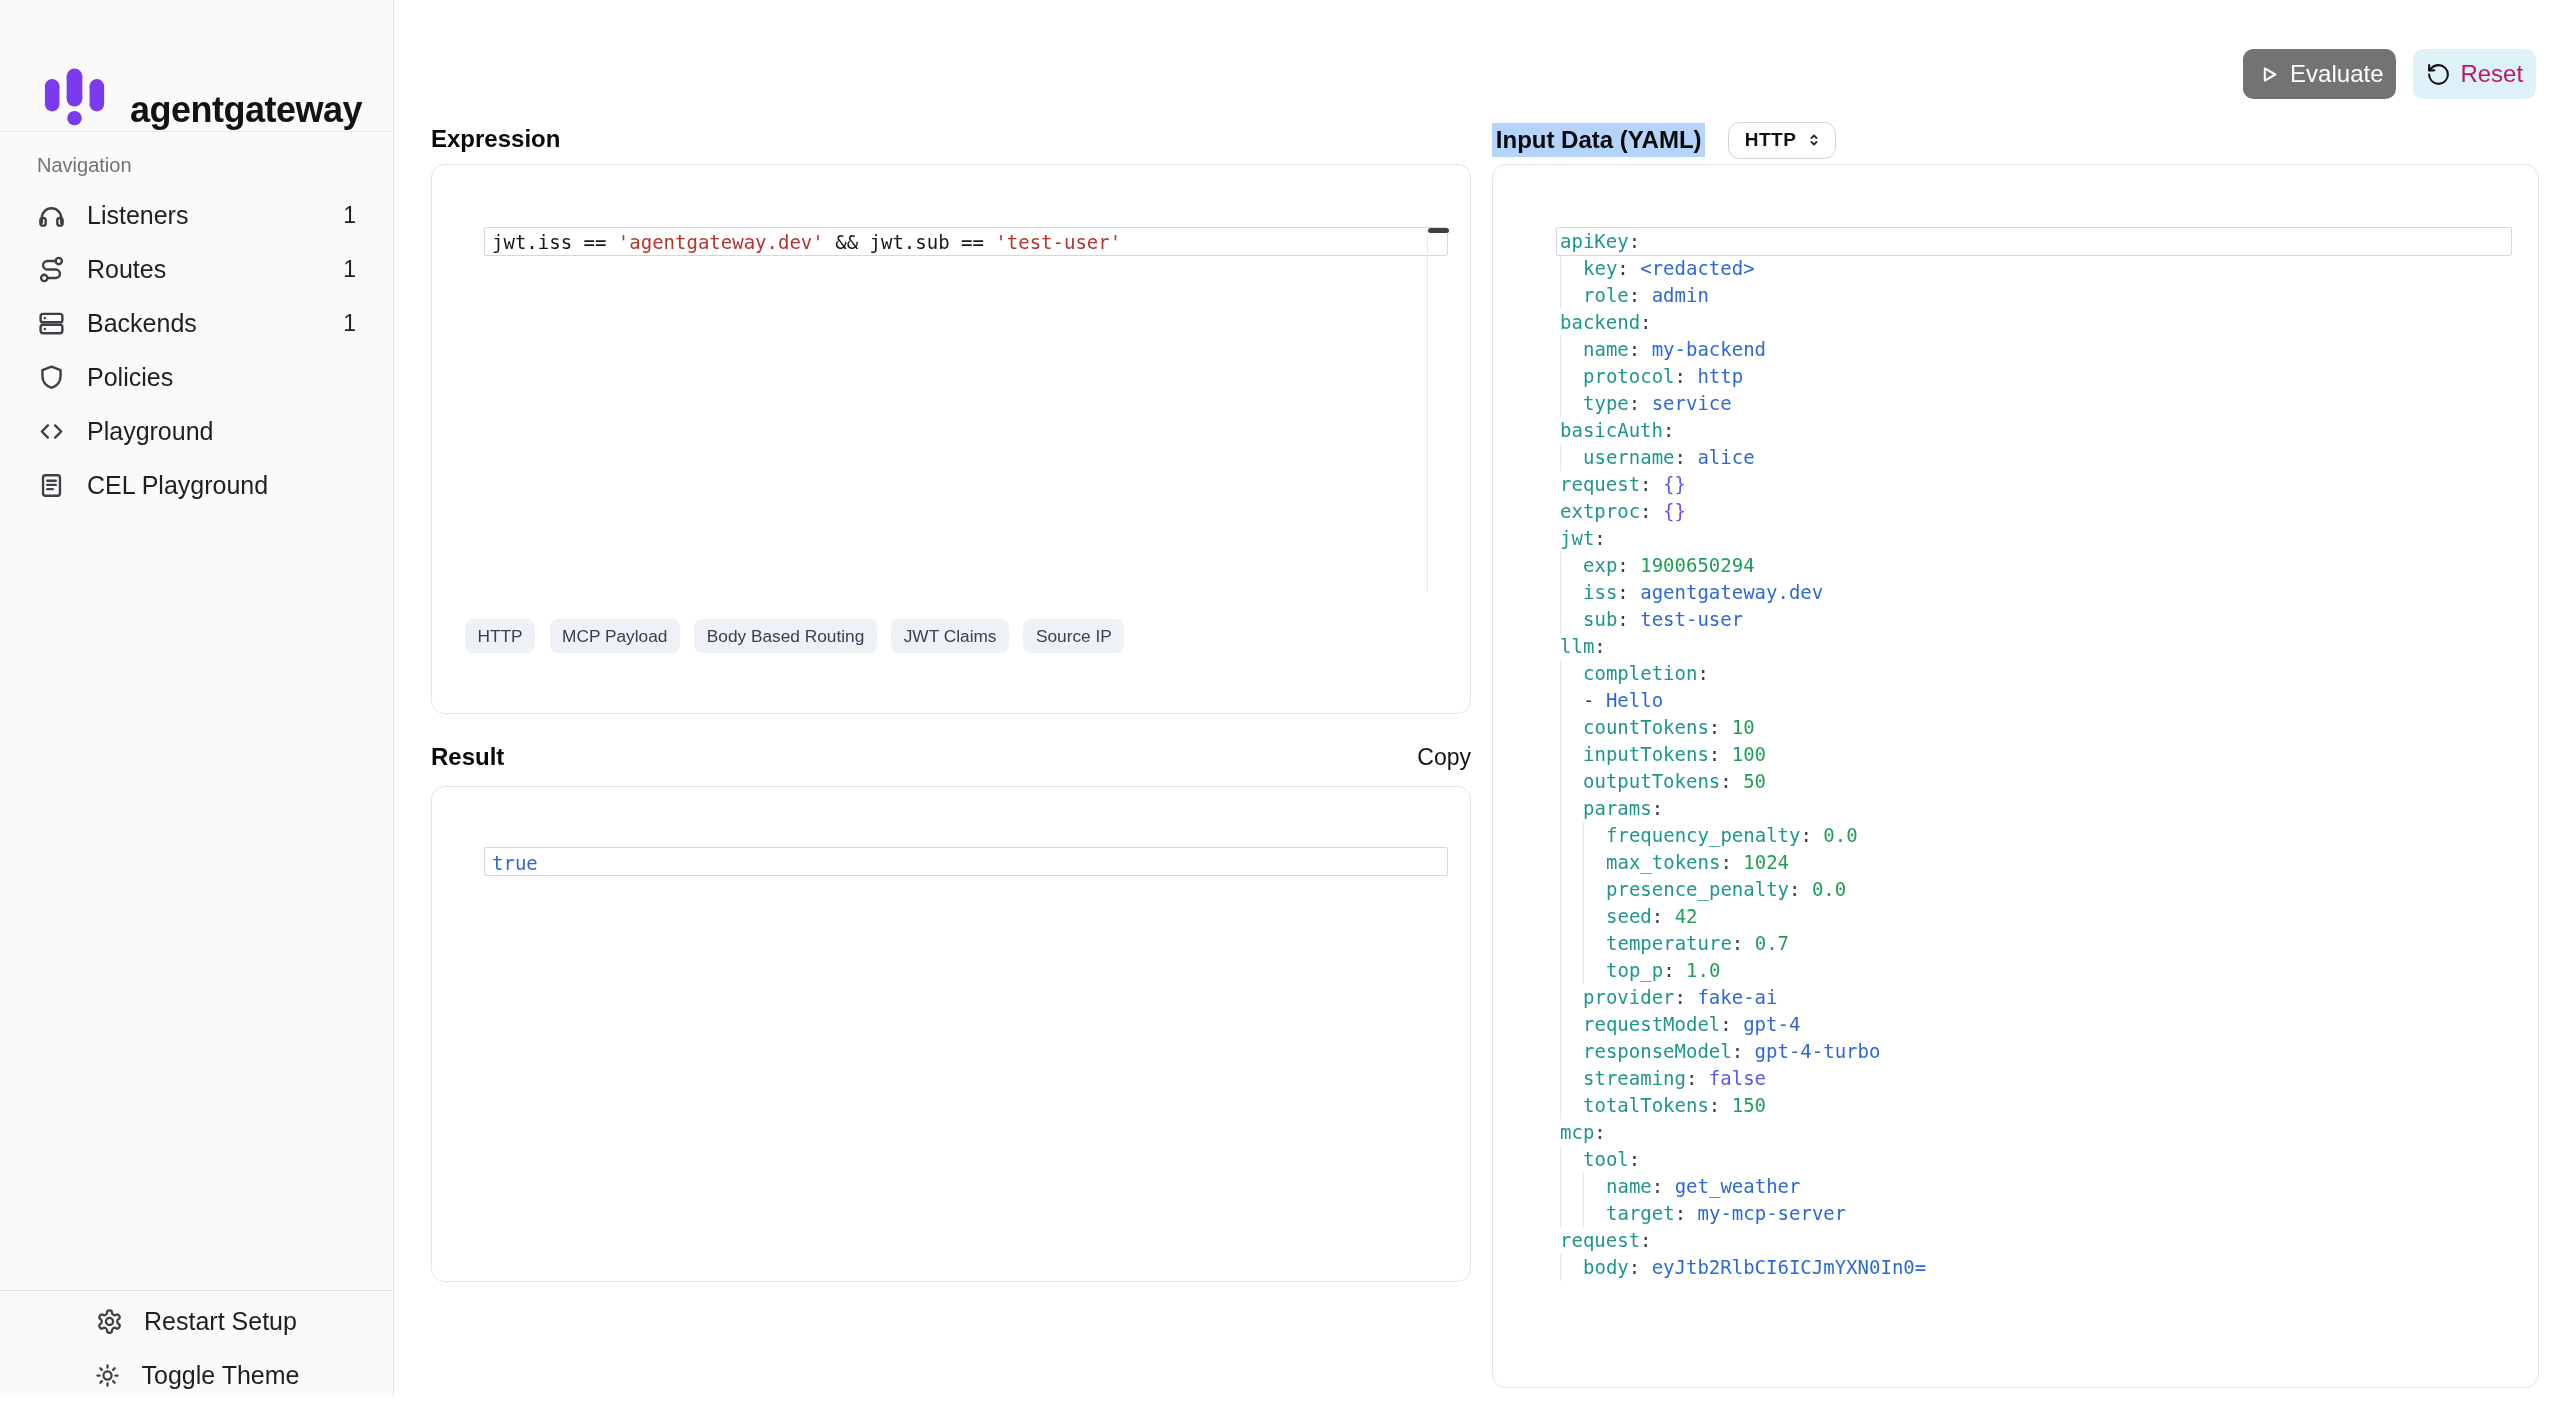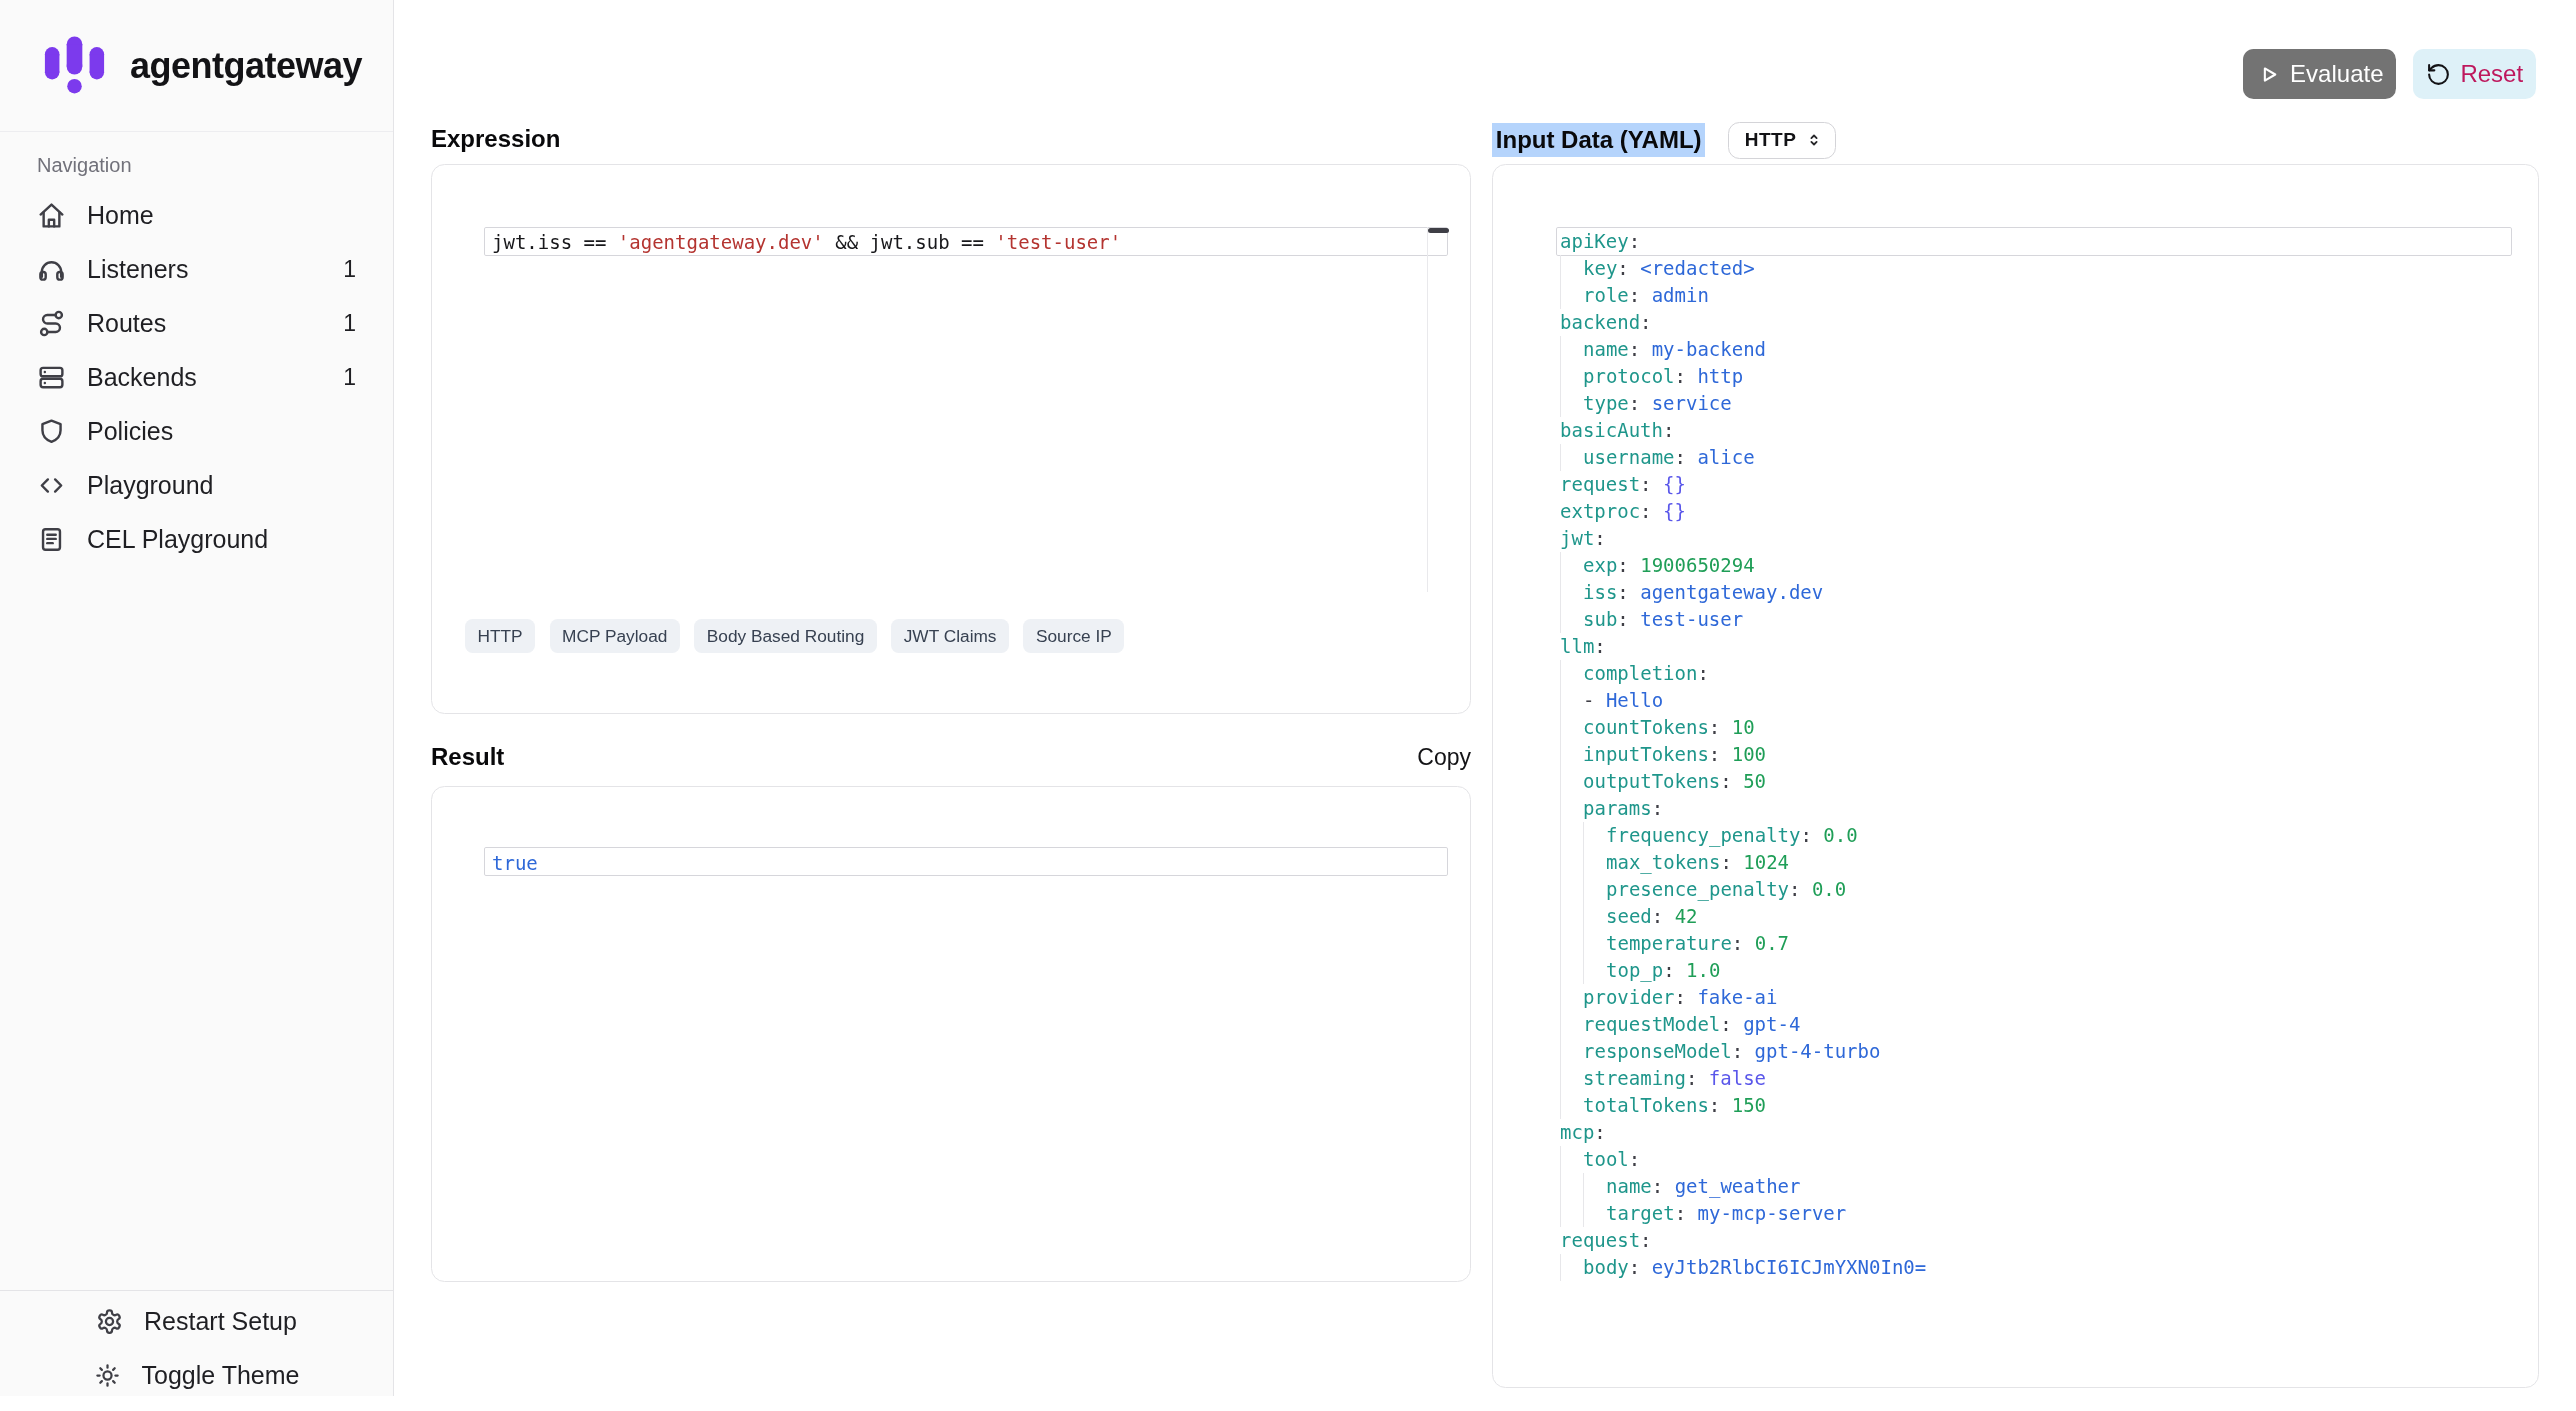--- a/index.html
+++ b/index.html
@@ -4,21 +4,21 @@
 <style>
   * { margin:0; padding:0; box-sizing:border-box; }
   html,body { background:#fff; }
   body { font-family:"Liberation Sans", sans-serif; color:#18181b; }
   .app { position:relative; width:2576px; height:1412px; background:#fff; overflow:hidden; }
 
   
   .sidebar { position:absolute; left:0; top:0; width:394px; height:1396px;
              background:#fafafa; border-right:1px solid #e4e4e7; }
   .logo-row { position:absolute; left:0; top:0; width:100%; height:132px;
-              display:flex; align-items:center; gap:19px; padding:0 0 0 38px;
+              display:flex; align-items:flex-end; gap:19px; padding:0 0 0 38px;
               border-bottom:1px solid #ededf0; }
   .logo-text { font-size:36px; font-weight:800; letter-spacing:-0.5px; color:#131316; }
   .nav-label { position:absolute; left:37px; top:154px; font-size:20px; color:#71717a; }
   .nav-list { position:absolute; left:0; top:188px; width:100%; }
   .nav-item { display:flex; align-items:center; gap:21px; height:54px; padding:0 37px;
               cursor:pointer; }
   .nav-item .ic { width:29px; height:29px; color:#3f3f46; flex:none; display:flex; }
   .nav-item .ic svg { width:29px; height:29px; }
   .nav-item .lbl { font-size:25px; font-weight:500; color:#1f1f23; }
   .nav-item .badge { margin-left:auto; font-size:23px; font-weight:500; color:#1f1f23; }
@@ -109,30 +109,20 @@
           <rect x="23" y="11" width="14" height="20"></rect>
         <circle cx="50" cy="20" r="6.5"></circle>
           <circle cx="50" cy="36" r="6.5"></circle>
           <rect x="43.5" y="20" width="13" height="16"></rect>
         <circle cx="30" cy="48.5" r="6.5"></circle>
       </svg>
       <span class="logo-text">agentgateway</span>
     </div>
     <div class="nav-label">Navigation</div>
     <nav class="nav-list" id="nav-items">
-        <div class="nav-item">
-          <span class="ic">
-            <svg viewBox="0 0 24 24" fill="none" stroke="currentColor" stroke-width="2" stroke-linecap="round" stroke-linejoin="round">
-              <path d="M3 11.2 12 3l9 8.2"></path>
-              <path d="M5.5 9.5V21h13V9.5"></path>
-              <path d="M9.8 21v-5.5h4.4V21"></path>
-            </svg>
-          </span>
-          <span class="lbl">Home</span>
-        </div>
         <div class="nav-item">
           <span class="ic">
             <svg viewBox="0 0 24 24" fill="none" stroke="currentColor" stroke-width="2" stroke-linecap="round" stroke-linejoin="round">
               <path d="M4 18v-4a8 8 0 0 1 16 0v4"></path>
               <rect x="2.8" y="14" width="4.4" height="6.4" rx="2"></rect>
               <rect x="16.8" y="14" width="4.4" height="6.4" rx="2"></rect>
             </svg>
           </span>
           <span class="lbl">Listeners</span>
           <span class="badge">1</span>

